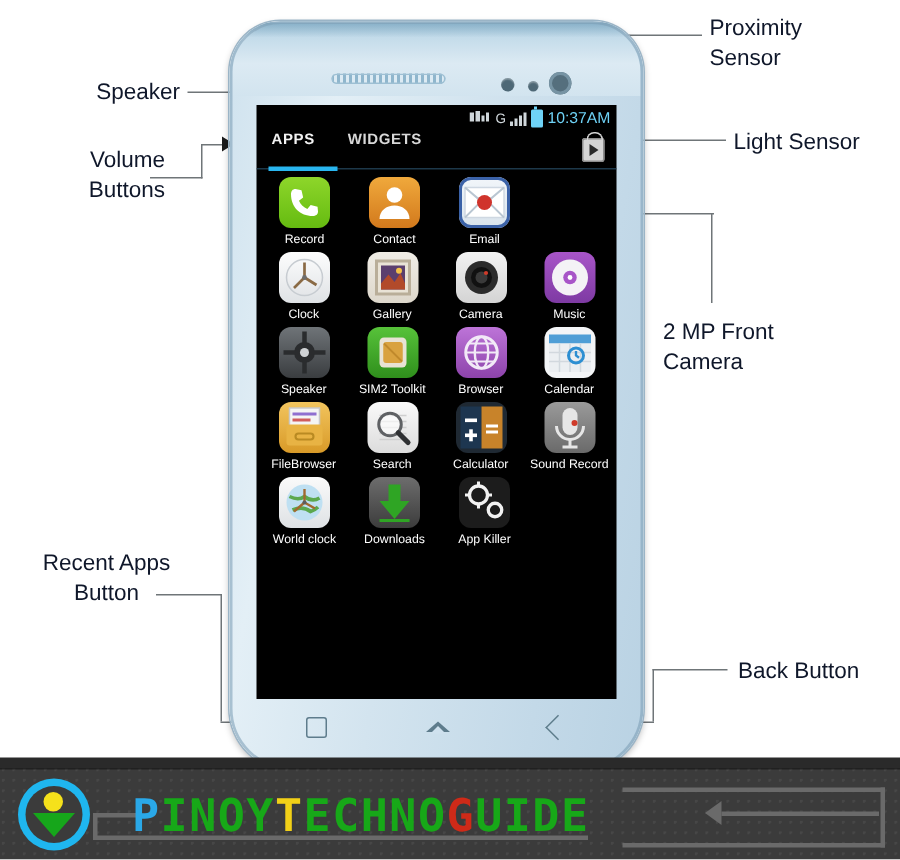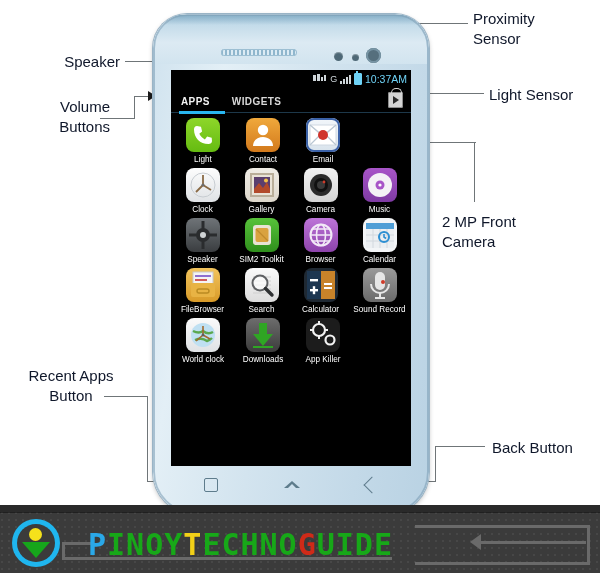--- a/index.html
+++ b/index.html
@@ -75,21 +75,21 @@
   .sb-bars i{display:block;width:2px;background:#cfd6da;}
   .sb-bars i:nth-child(1){height:3px}
   .sb-bars i:nth-child(2){height:5px}
   .sb-bars i:nth-child(3){height:7px}
   .sb-bars i:nth-child(4){height:9px}
   .sb-g{color:#cfd6da;font-size:9px;letter-spacing:-.3px;}
   .sb-batt{width:6px;height:10px;border:1px solid #6fd3f7;border-radius:1px;position:relative;background:#6fd3f7;}
   .sb-batt:before{content:"";position:absolute;top:-3px;left:1px;width:2px;height:2px;background:#6fd3f7;}
   .sb-time{font-size:10.5px;color:#6fd3f7;font-family:"Liberation Sans",sans-serif;}
 
-  .tabbar{position:relative;height:26px;display:flex;align-items:center;padding-left:10px;gap:22px;}
+  .tabbar{position:relative;height:26px;display:flex;padding-left:10px;gap:22px;}
   .tab{color:#f2f2f2;font-size:10px;font-weight:bold;letter-spacing:.4px;}
   .tab.inactive{color:#d8d8d8;}
   .tab-underline{position:absolute;left:8px;bottom:0;width:46px;height:3px;background:#29b6f0;}
   .tab-rule{position:absolute;left:0;right:0;bottom:1px;height:1px;background:#1d384a;}
   .playbag{
     position:absolute;right:8px;top:4px;width:15px;height:16px;border-radius:2px;
     background:#d5d5d5;box-shadow:inset 0 0 0 1px #8d8d8d;
   }
   .playbag:before{
     content:"";position:absolute;left:3px;top:-4px;width:9px;height:7px;
@@ -242,21 +242,21 @@
 
       <div class="grid">
 
         <div class="row">
           <div class="cell">
             <div class="appicon" style="background:linear-gradient(180deg,#8ed62a,#65bb11);">
               <svg width="34" height="34" viewBox="0 0 34 34">
                   <path d="M11 8c-2 0-3 1.5-3 3.5C8 20 14 26 22.5 26c2 0 3.5-1 3.5-3l-.3-3.2-4.6-1.2-2.2 2.8c-2.5-1.2-4.4-3.1-5.6-5.6l2.8-2.2L15 8.8 11 8z" fill="#ffffff"></path>
                 </svg>
             </div>
-            <div class="applabel">Light</div>
+            <div class="applabel">Record</div>
           </div>
           <div class="cell">
             <div class="appicon" style="background:linear-gradient(180deg,#f0a93c,#d2791c);">
               <svg width="34" height="34" viewBox="0 0 34 34">
                   <circle cx="17" cy="12" r="5.2" fill="#ffffff"></circle>
                   <path d="M7 28c0-5.5 4.5-9 10-9s10 3.5 10 9z" fill="#ffffff"></path>
                 </svg>
             </div>
             <div class="applabel">Contact</div>
           </div>

